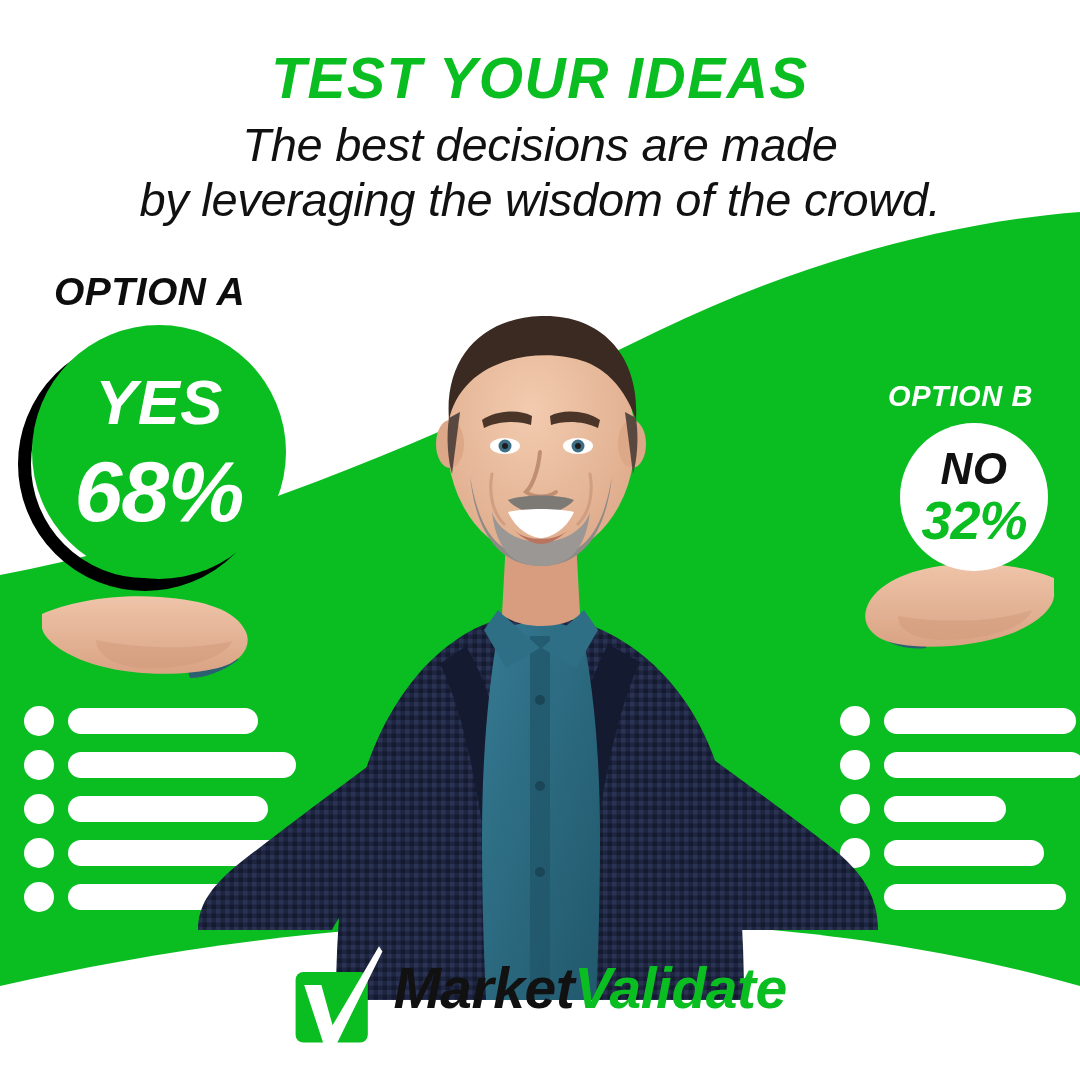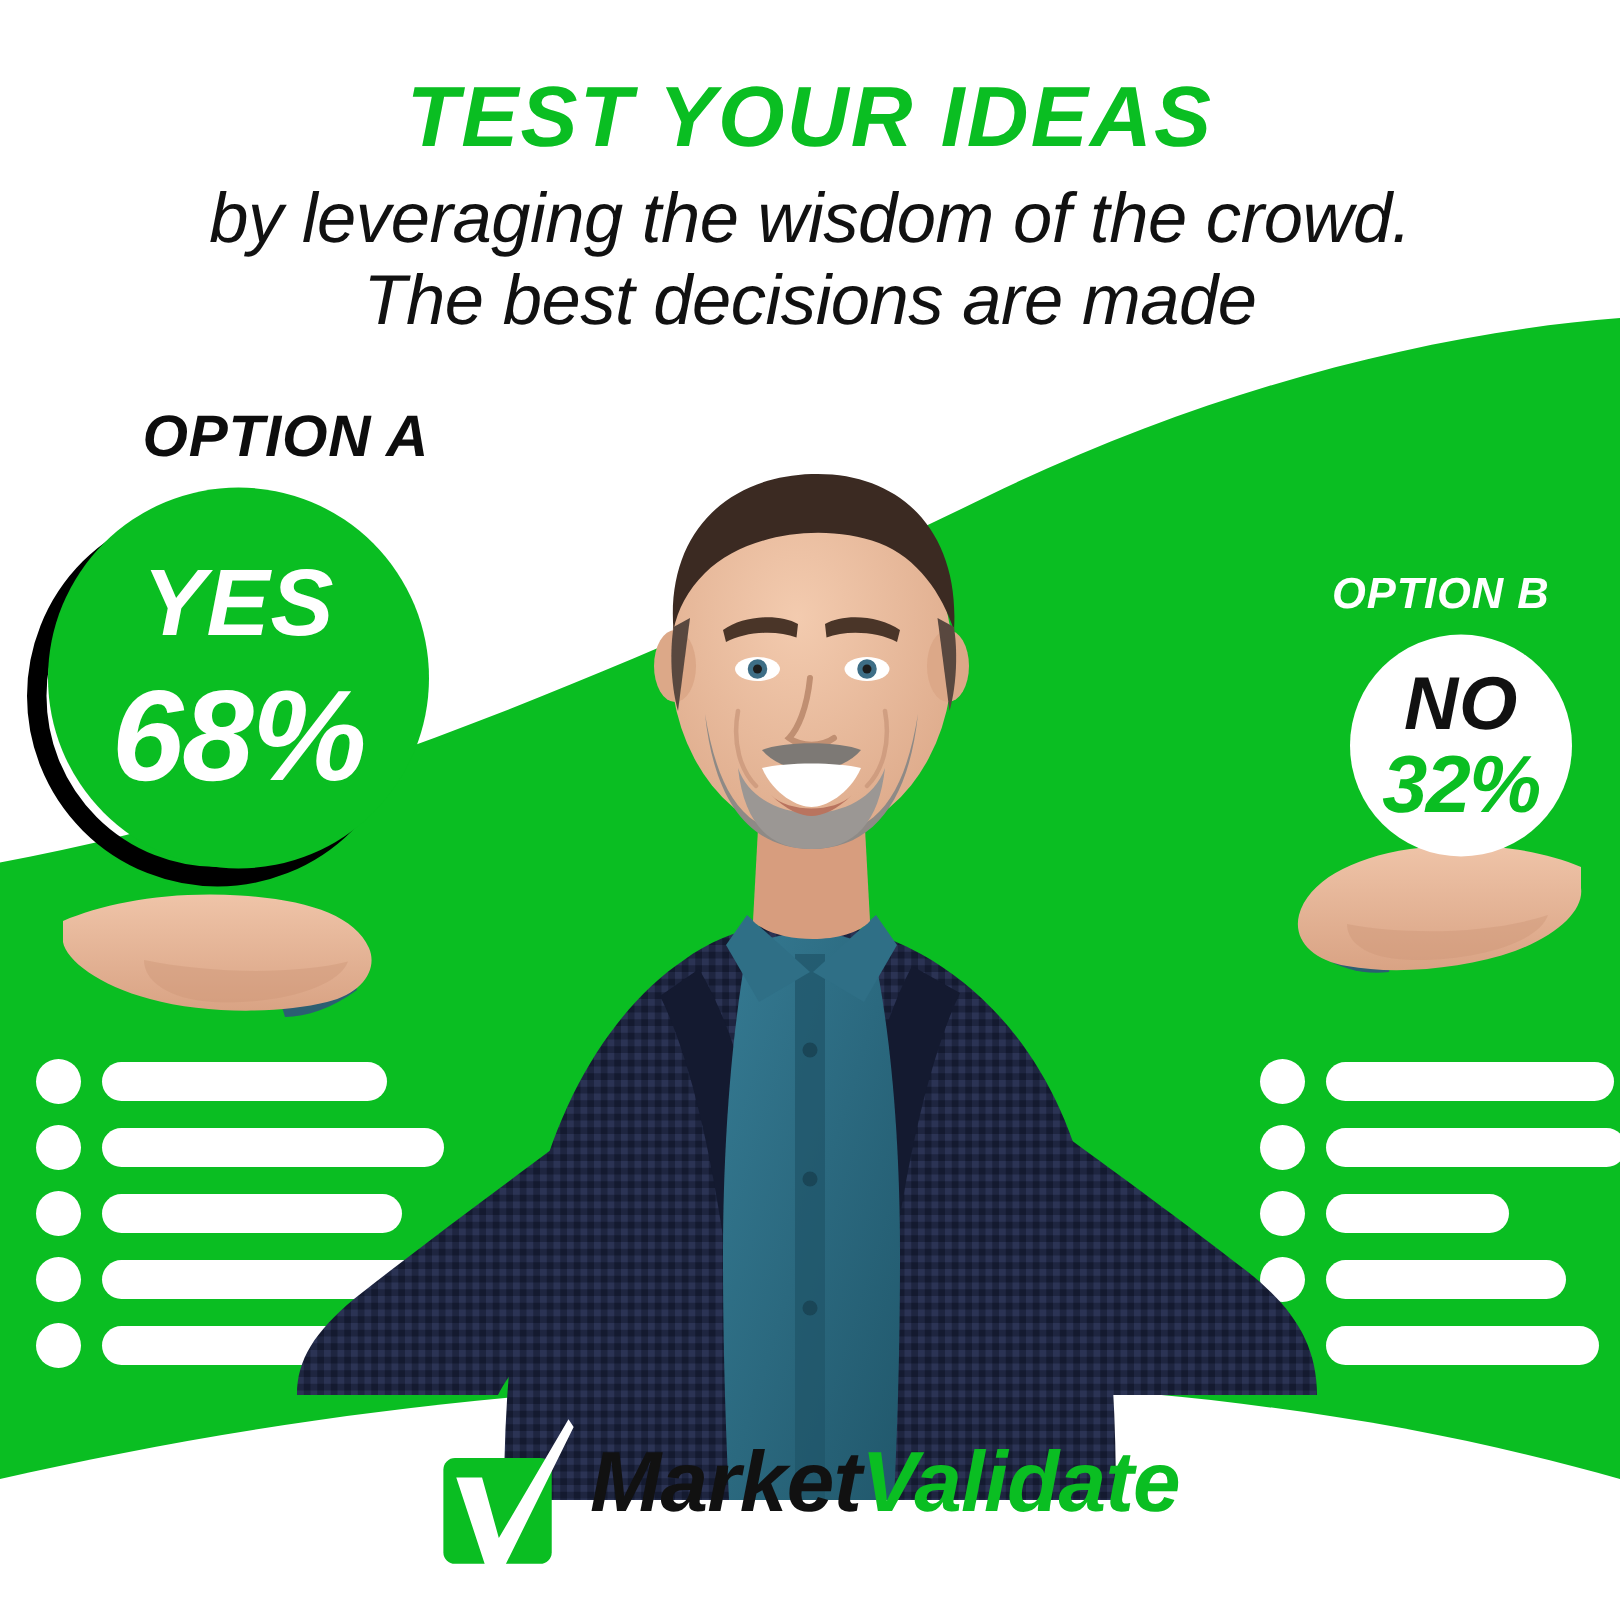--- a/index.html
+++ b/index.html
@@ -65,21 +65,20 @@
     z-index: 40;
   }
   .optA-label {
     font-size: 39px;
     font-weight: bold;
     color: #0d0d0d;
     letter-spacing: 0.5px;
     margin-left: 36px;
     line-height: 1;
     white-space: nowrap;
-    text-align: right;
   }
   .optA-badge {
     position: relative;
     width: 268px;
     height: 268px;
     margin-top: 14px;
   }
   .optA-ring {
     position: absolute;
     left: 0px;
@@ -143,21 +142,21 @@
     background: #ffffff;
     margin-top: 12px;
     margin-left: 12px;
     display: flex;
     flex-direction: column;
     align-items: center;
     justify-content: center;
   }
   .optB-no {
     color: #111111;
-    font-size: 50px;
+    font-size: 44px;
     font-weight: bold;
     line-height: 1;
     letter-spacing: 0.5px;
   }
   .optB-pct {
     color: #0ABE22;
     font-size: 54px;
     font-weight: bold;
     line-height: 1;
     letter-spacing: -1px;
@@ -235,22 +234,22 @@
     <rect x="0" y="0" width="1080" height="1080" fill="#FFFFFF"></rect>
 
     <path fill="#0ABE22" d="M0,575 C190,540 410,452 660,330 C800,262 950,222 1080,212 L1080,1080 L0,1080 Z"></path>
 
     <path fill="#FFFFFF" d="M0,1080 L0,986 C150,952 330,924 540,921 C760,918 940,946 1080,986 L1080,1080 Z"></path>
   </svg>
 
   <div class="headline-block">
     <div class="headline-main">TEST YOUR IDEAS</div>
     <div class="headline-sub">
+      <span>The best decisions are made</span>
       <span>by leveraging the wisdom of the crowd.</span>
-      <span>The best decisions are made</span>
     </div>
   </div>
 
   <div class="list-block list-left">
     <div class="list-row">
       <div class="list-dot"></div>
       <div class="list-bar" style="width:190px"></div>
     </div>
     <div class="list-row">
       <div class="list-dot"></div>

